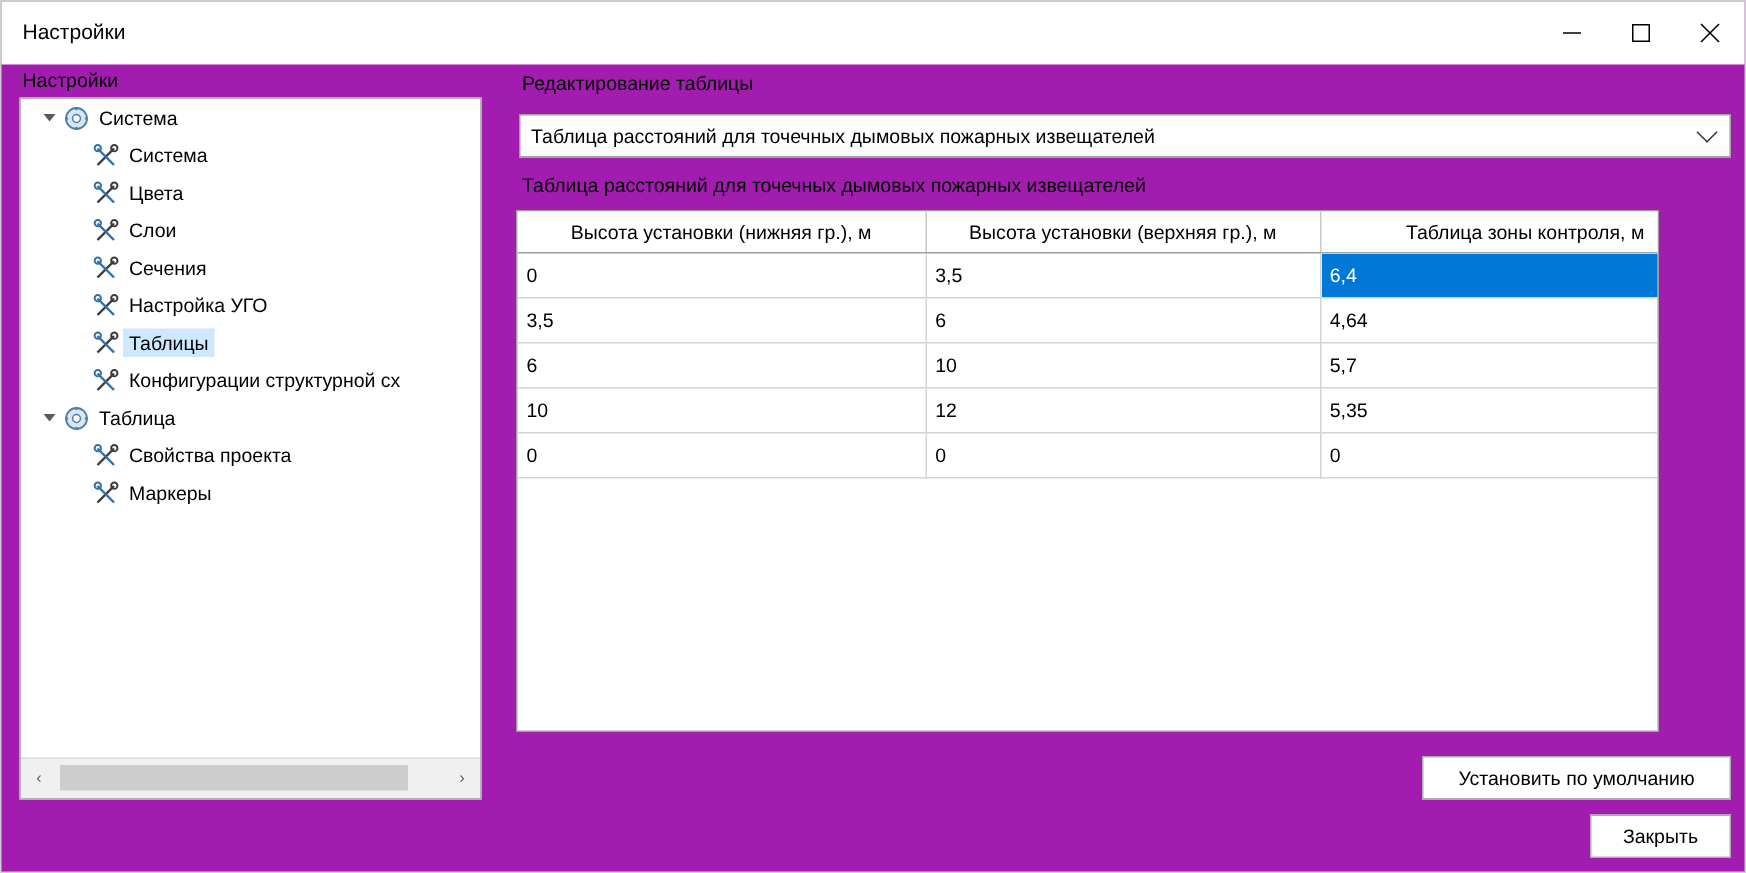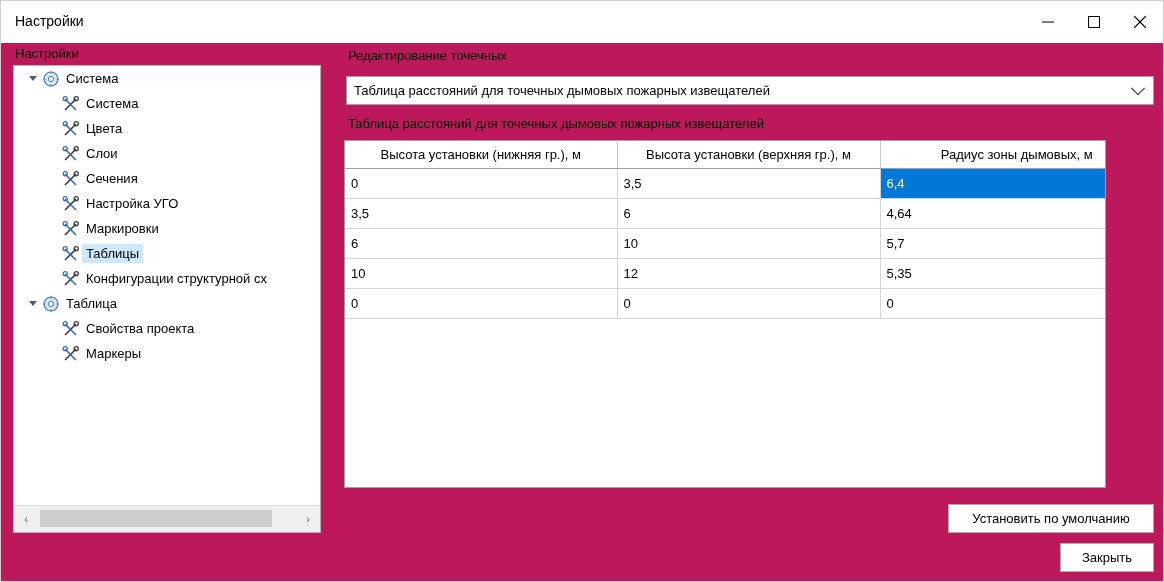--- a/index.html
+++ b/index.html
@@ -12,21 +12,21 @@
     background: #ffffff;
     font-family: "Liberation Sans", sans-serif;
     font-size: 13px;
     color: #000000;
     overflow: hidden;
   }
   .window {
     position: relative;
     width: 1164px;
     height: 582px;
-    background: #be185d;
+    background: #a21caf;
     border: 1px solid #cfcfcf;
     box-sizing: border-box;
   }
   
   .titlebar {
     position: absolute;
     left: 0; top: 0;
     width: 100%;
     height: 42px;
     background: #ffffff;
@@ -381,31 +381,20 @@
           <svg width="18" height="18" viewBox="0 0 18 18">
             <line x1="3" y1="15" x2="14" y2="4" stroke="#3a3a3a" stroke-width="1.6"></line>
             <line x1="3" y1="4" x2="14" y2="15" stroke="#2f6fae" stroke-width="1.6"></line>
             <circle cx="14.2" cy="3.8" r="2.1" fill="none" stroke="#3a3a3a" stroke-width="1.3"></circle>
             <circle cx="3.2" cy="3.8" r="2.1" fill="none" stroke="#2f6fae" stroke-width="1.3"></circle>
           </svg>
         </span>
         <span class="node-label">Настройка УГО</span>
       </div>
 
-      <div class="tree-node lvl1">
-        <span class="icon-tools">
-          <svg width="18" height="18" viewBox="0 0 18 18">
-            <line x1="3" y1="15" x2="14" y2="4" stroke="#3a3a3a" stroke-width="1.6"></line>
-            <line x1="3" y1="4" x2="14" y2="15" stroke="#2f6fae" stroke-width="1.6"></line>
-            <circle cx="14.2" cy="3.8" r="2.1" fill="none" stroke="#3a3a3a" stroke-width="1.3"></circle>
-            <circle cx="3.2" cy="3.8" r="2.1" fill="none" stroke="#2f6fae" stroke-width="1.3"></circle>
-          </svg>
-        </span>
-        <span class="node-label">Маркировки</span>
-      </div>
 
       <div class="tree-node lvl1 selected">
         <span class="icon-tools">
           <svg width="18" height="18" viewBox="0 0 18 18">
             <line x1="3" y1="15" x2="14" y2="4" stroke="#3a3a3a" stroke-width="1.6"></line>
             <line x1="3" y1="4" x2="14" y2="15" stroke="#2f6fae" stroke-width="1.6"></line>
             <circle cx="14.2" cy="3.8" r="2.1" fill="none" stroke="#3a3a3a" stroke-width="1.3"></circle>
             <circle cx="3.2" cy="3.8" r="2.1" fill="none" stroke="#2f6fae" stroke-width="1.3"></circle>
           </svg>
         </span>
@@ -471,21 +460,21 @@
 
     <div class="tree-hscroll">
       <div class="hs-arrow">‹</div>
       <div class="hs-track">
         <div class="hs-thumb"></div>
       </div>
       <div class="hs-arrow">›</div>
     </div>
   </div>
 
-  <div class="right-label">Редактирование точечных</div>
+  <div class="right-label">Редактирование таблицы</div>
 
   <div class="combo">
     <div class="combo-text">Таблица расстояний для точечных дымовых пожарных извещателей</div>
     <div class="combo-arrow">
         <span class="chev"></span>
       </div>
   </div>
 
   <div class="table-caption">Таблица расстояний для точечных дымовых пожарных извещателей</div>
 
@@ -493,21 +482,21 @@
     <table class="data">
       <colgroup>
         <col class="col1">
           <col class="col2">
           <col class="col3">
       </colgroup>
       <thead>
         <tr>
           <th>Высота установки (нижняя гр.), м</th>
           <th>Высота установки (верхняя гр.), м</th>
-          <th>Радиус зоны дымовых, м</th>
+          <th>Таблица зоны контроля, м</th>
         </tr>
       </thead>
       <tbody>
         <tr>
           <td>0</td>
           <td>3,5</td>
           <td class="selected-cell">6,4</td>
         </tr>
         <tr>
           <td>3,5</td>

